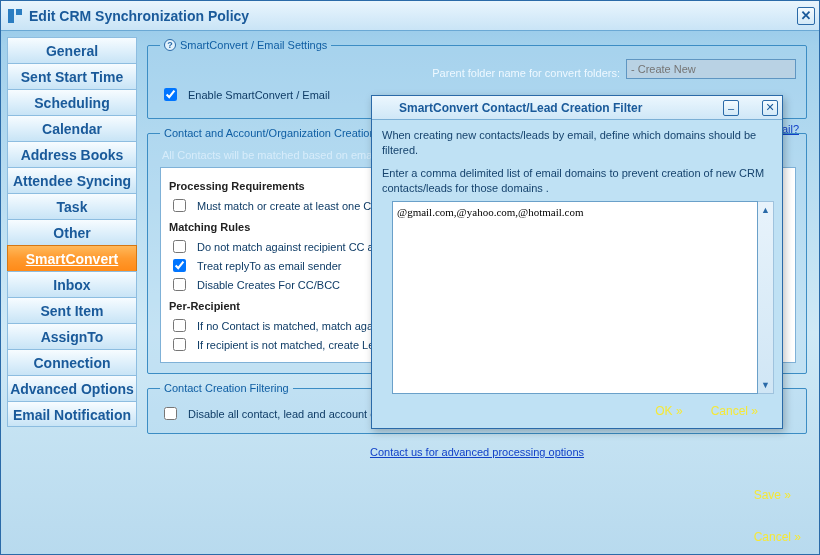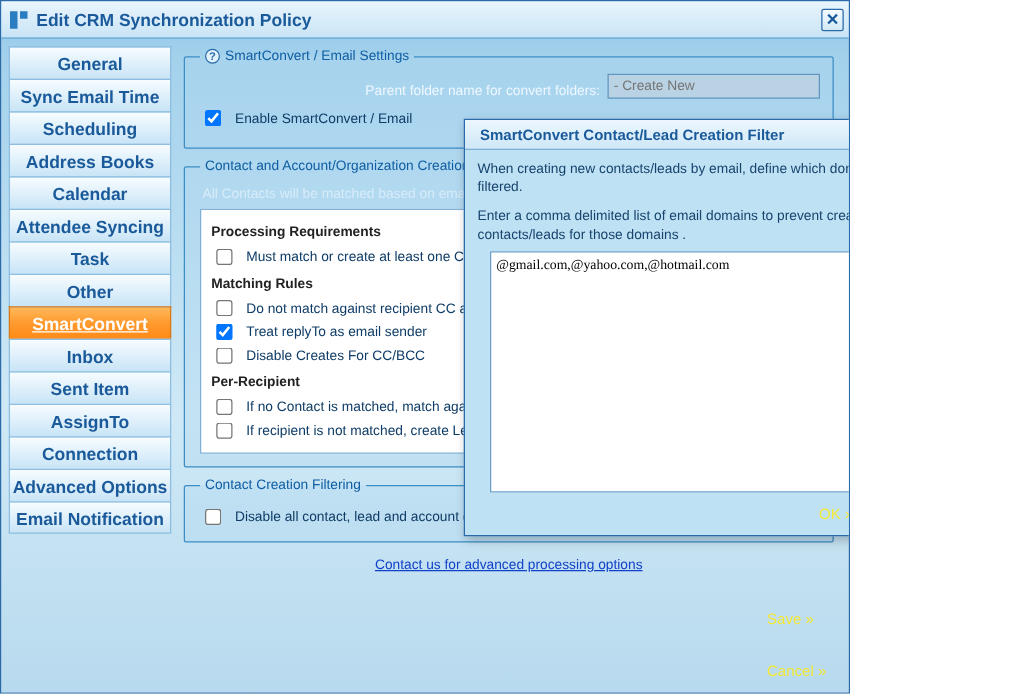--- a/index.html
+++ b/index.html
@@ -1,19 +1,19 @@
 <!DOCTYPE html>
 <html><head>
 <meta charset="utf-8">
 <style>
   * { box-sizing: border-box; font-family: Tahoma, Verdana, sans-serif; }
   body { margin: 0; background: #fff; }
   .window {
     position: relative;
-    width: 680px; height: 555px;
+    width: 820px; height: 555px;
     border: 1px solid #2a6aa8;
     background: linear-gradient(#8fc4e8, #a3d1ec 8%, #cfe9f6 60%, #b8daee);
     overflow: hidden;
   }
   .titlebar {
     height: 30px;
     background: linear-gradient(#e9f5fd, #c9e4f6);
     border-bottom: 1px solid #6aa8d4;
     display: flex; align-items: center;
     padding: 0 4px 0 6px;
@@ -86,21 +86,21 @@
     position:absolute; left:370px; top:94px;
     width:412px; height:334px;
     border:1px solid #2a6aa8;
     background:#bfe1f4;
     box-shadow: 2px 3px 8px rgba(0,0,0,.25);
     display:flex; flex-direction:column;
   }
   .modal .mtitle {
     height:24px; background:linear-gradient(#ecf7fe,#cfe7f7);
     border-bottom:1px solid #7bafd5;
-    display:flex; align-items:center; padding:0 4px 0 6px; gap:6px;
+    display:flex; align-items:center; padding:0 4px 0 6px; gap:21px;
   }
   .modal .mtitle .t { color:#1a5a9a; font-weight:bold; font-size:12px; flex:1; }
   .mbtn { width:16px; height:16px; border:1px solid #2a6aa8; border-radius:2px;
     display:flex; align-items:center; justify-content:center; font-size:11px;
     color:#1a5a9a; background:linear-gradient(#f4fbff,#d3e9f7); cursor:pointer; margin-left:2px;}
   .modal .desc { font-size:11px; color:#16436d; padding:8px 10px 0 10px; line-height:1.35; }
   .modal .ta-wrap { flex:1; padding:6px 8px 0 20px; display:flex; }
   .modal textarea {
     flex:1; resize:none; font-size:11px; font-family:Tahoma;
     border:1px solid #6aa0c9; padding:4px; background:#fff;
@@ -125,24 +125,24 @@
     <span class="title">Edit CRM Synchronization Policy</span>
     <span class="close-btn">
       <span>✕</span>
     </span>
   </div>
 
   <div class="body">
 
     <div class="sidebar">
       <div class="side-item">General</div>
-      <div class="side-item">Sync Email Time</div>
+      <div class="side-item">Sent Start Time</div>
       <div class="side-item">Scheduling</div>
+      <div class="side-item">Calendar</div>
       <div class="side-item">Address Books</div>
-      <div class="side-item">Calendar</div>
       <div class="side-item">Attendee Syncing</div>
       <div class="side-item">Task</div>
       <div class="side-item">Other</div>
       <div class="side-item active">SmartConvert</div>
       <div class="side-item">Inbox</div>
       <div class="side-item">Sent Item</div>
       <div class="side-item">AssignTo</div>
       <div class="side-item">Connection Options</div>
       <div class="side-item">Advanced Options</div>
       <div class="side-item">Email Notification</div>

